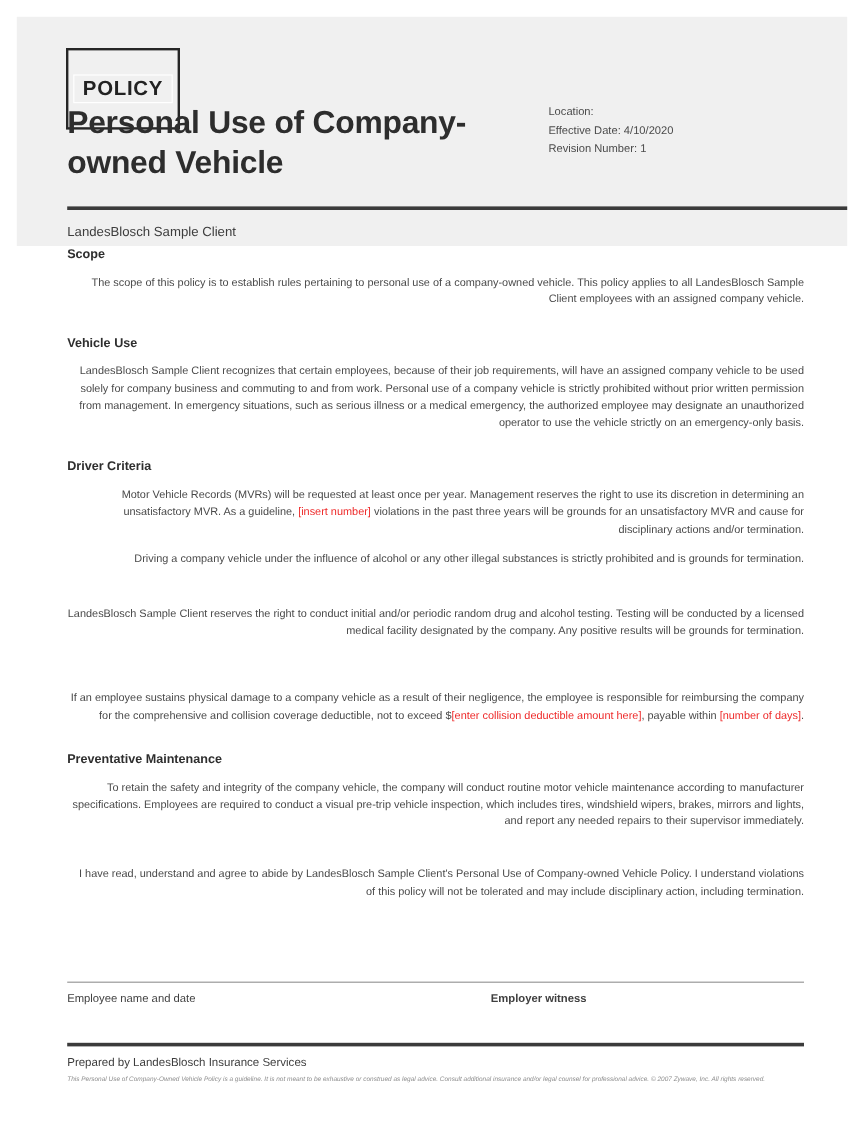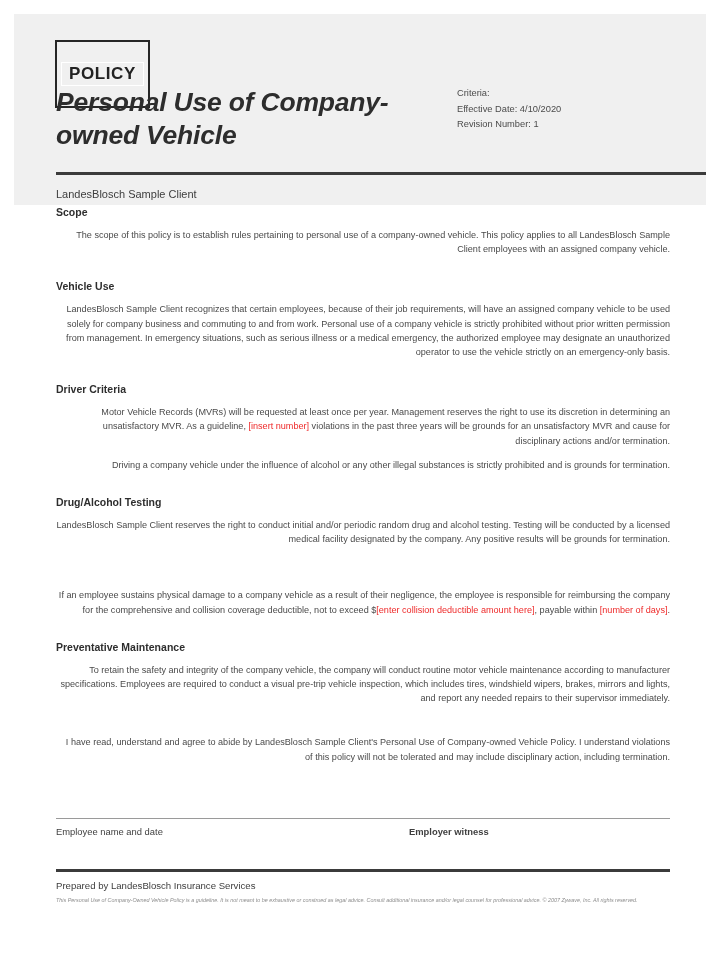--- a/index.html
+++ b/index.html
@@ -58,21 +58,20 @@
     top: 72px;
     width: 380px;
   }
   .doc-title {
     font-size: 26.5px;
     font-weight: bold;
     color: #2d2d2d;
     line-height: 33px;
     letter-spacing: -0.2px;
     margin: 0;
-    font-style: italic;
   }
 
   .meta-block {
     position: absolute;
     left: 443px;
     top: 72px;
     width: 240px;
     font-size: 9.3px;
     color: #4b4b4b;
     line-height: 15.5px;
@@ -201,21 +200,21 @@
 
     <div class="policy-badge">
       <div class="policy-badge-inner">POLICY</div>
     </div>
 
     <div class="title-block">
       <h1 class="doc-title">Personal Use of Company-owned Vehicle</h1>
     </div>
 
     <div class="meta-block">
-      <div class="meta-line">Criteria:</div>
+      <div class="meta-line">Location:</div>
       <div class="meta-line">Effective Date: 4/10/2020</div>
       <div class="meta-line">Revision Number: 1</div>
     </div>
 
     <div class="header-rule"></div>
 
     <div class="client-name">LandesBlosch Sample Client</div>
   </div>
 
   <div class="body-area">
@@ -227,21 +226,20 @@
         <h2 class="section-heading">Vehicle Use</h2>
         <div class="gap-head"></div>
         <p class="body-text"><span>LandesBlosch Sample Client recognizes that certain employees, because of their job requirements, will have an assigned company vehicle to be used solely for company business and commuting to and from work. Personal use of a company vehicle is strictly prohibited without prior written permission from management. In emergency situations, such as serious illness or a medical emergency, the authorized employee may designate an unauthorized operator to use the vehicle strictly on an emergency-only basis.</span></p>
         <div class="gap-sec"></div>
         <h2 class="section-heading">Driver Criteria</h2>
         <div class="gap-head"></div>
         <p class="body-text"><span>Motor Vehicle Records (MVRs) will be requested at least once per year. Management reserves the right to use its discretion in determining an unsatisfactory MVR. As a guideline, </span><span class="placeholder" style="color: rgb(238, 42, 42);">[insert number]</span><span> violations in the past three years will be grounds for an unsatisfactory MVR and cause for disciplinary actions and/or termination.</span></p>
         <div class="gap-para"></div>
         <p class="body-text"><span>Driving a company vehicle under the influence of alcohol or any other illegal substances is strictly prohibited and is grounds for termination.</span></p>
         <div class="gap-sec"></div>
-        <h2 class="section-heading">Drug/Alcohol Testing</h2>
         <div class="gap-head"></div>
         <p class="body-text"><span>LandesBlosch Sample Client reserves the right to conduct initial and/or periodic random drug and alcohol testing. Testing will be conducted by a licensed medical facility designated by the company. Any positive results will be grounds for termination.</span></p>
         <div class="gap-sec"></div>
         <div class="gap-head"></div>
         <div class="gap-para"></div>
         <p class="body-text"><span>If an employee sustains physical damage to a company vehicle as a result of their negligence, the employee is responsible for reimbursing the company for the comprehensive and collision coverage deductible, not to exceed $</span><span class="placeholder" style="color: rgb(238, 42, 42);">[enter collision deductible amount here]</span><span>, payable within </span><span class="placeholder" style="color: rgb(238, 42, 42);">[number of days]</span><span>.</span></p>
         <div class="gap-sec"></div>
         <h2 class="section-heading">Preventative Maintenance</h2>
         <div class="gap-head"></div>
         <p class="body-text"><span>To retain the safety and integrity of the company vehicle, the company will conduct routine motor vehicle maintenance according to manufacturer specifications. Employees are required to conduct a visual pre-trip vehicle inspection, which includes tires, windshield wipers, brakes, mirrors and lights, and report any needed repairs to their supervisor immediately.</span></p>

